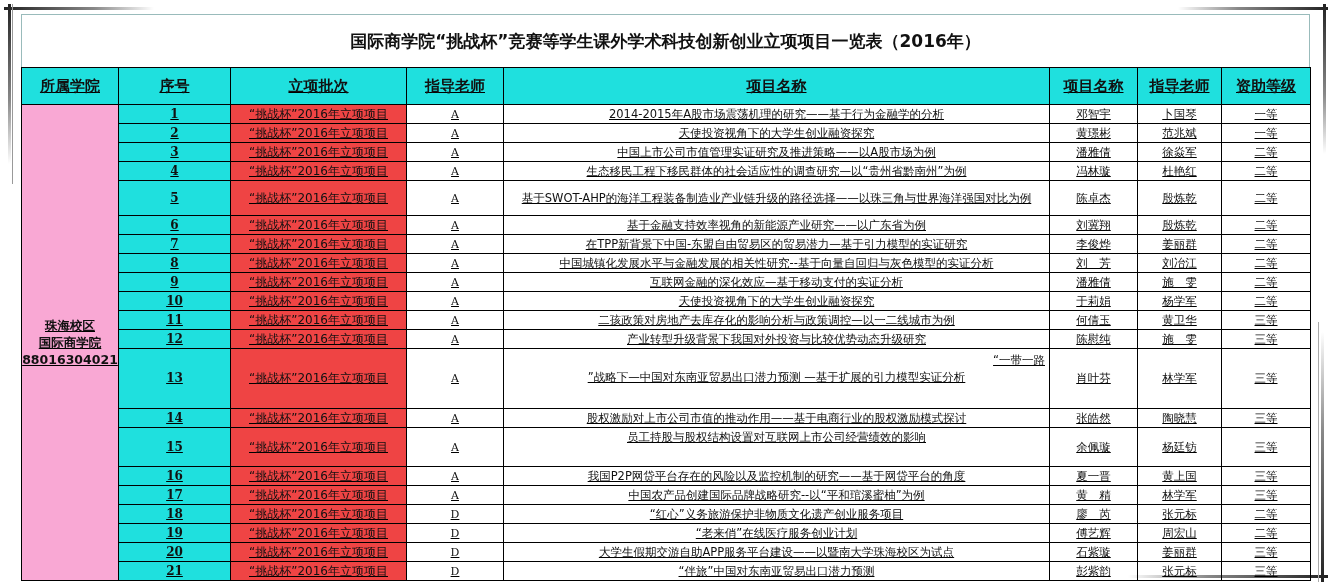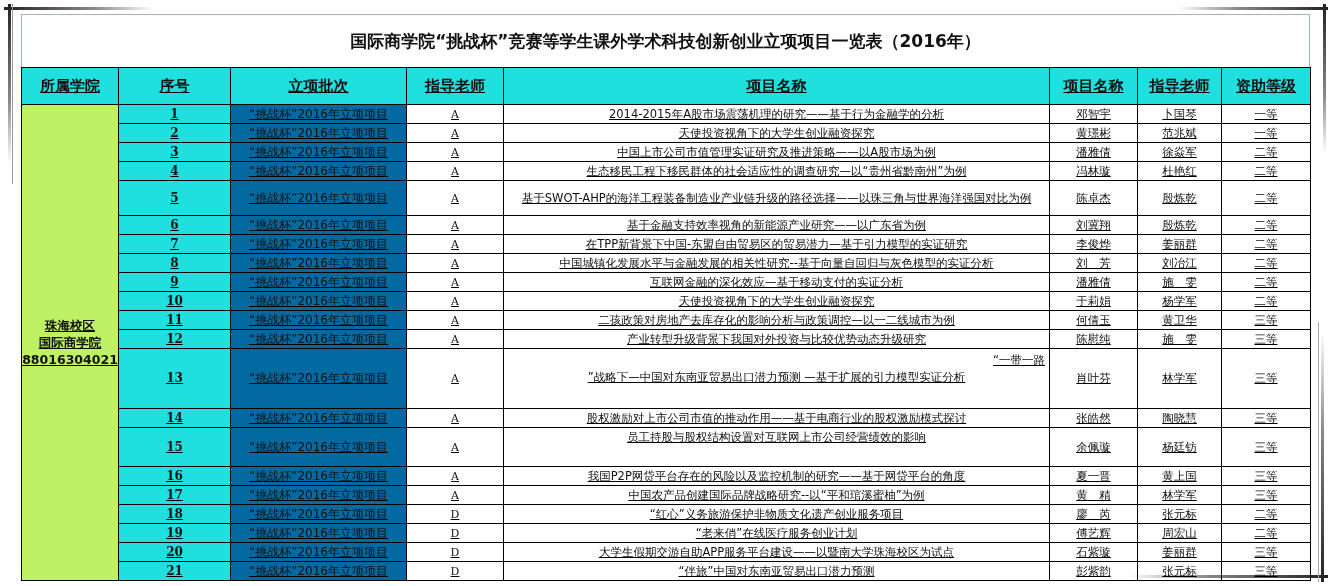--- a/index.html
+++ b/index.html
@@ -23,23 +23,23 @@
 
   .sheet { position:absolute; left:21px; top:14px; width:1289px; }
   .title-row { height:52px; border-top:1px solid #9bb; border-left:1px solid #9bb; border-right:1px solid #9bb;
                display:flex; align-items:center; justify-content:center;
                font-size:17px; font-weight:bold; color:#111; }
   table { border-collapse:collapse; table-layout:fixed; width:1289px;text-decoration:underline; }
   th, td { border:1px solid #000; padding:0; text-align:center; vertical-align:middle;
            overflow:hidden; }
   th { background:#1fe0de; font-size:15px; font-weight:bold; height:36px; color:#111; }
   td { font-size:11.5px; color:#111; height:18px; line-height:17px; }
-  td.campus { background:#bef264; font-weight:bold; font-size:12.5px; line-height:17px; }
+  td.campus { background:#f9a8d4; font-weight:bold; font-size:12.5px; line-height:17px; }
   td.seq { background:#1fe0de; font-weight:bold; font-family:"DejaVu Serif","Liberation Serif",serif; font-size:12px; }
-  td.batch { background:#0369a1; font-size:12px; }
+  td.batch { background:#ef4444; font-size:12px; }
   td.cat { font-family:"DejaVu Serif","Liberation Serif",serif; font-size:11px; }
   td.name { padding:0 4px; }
   tr.tall2 td { height:34px; }
   tr.tall3 td { height:59px; }
   tr.tall2b td { height:37px; }
   .r-right { display:block; text-align:right; }
 </style>
 </head>
 <body>
 

